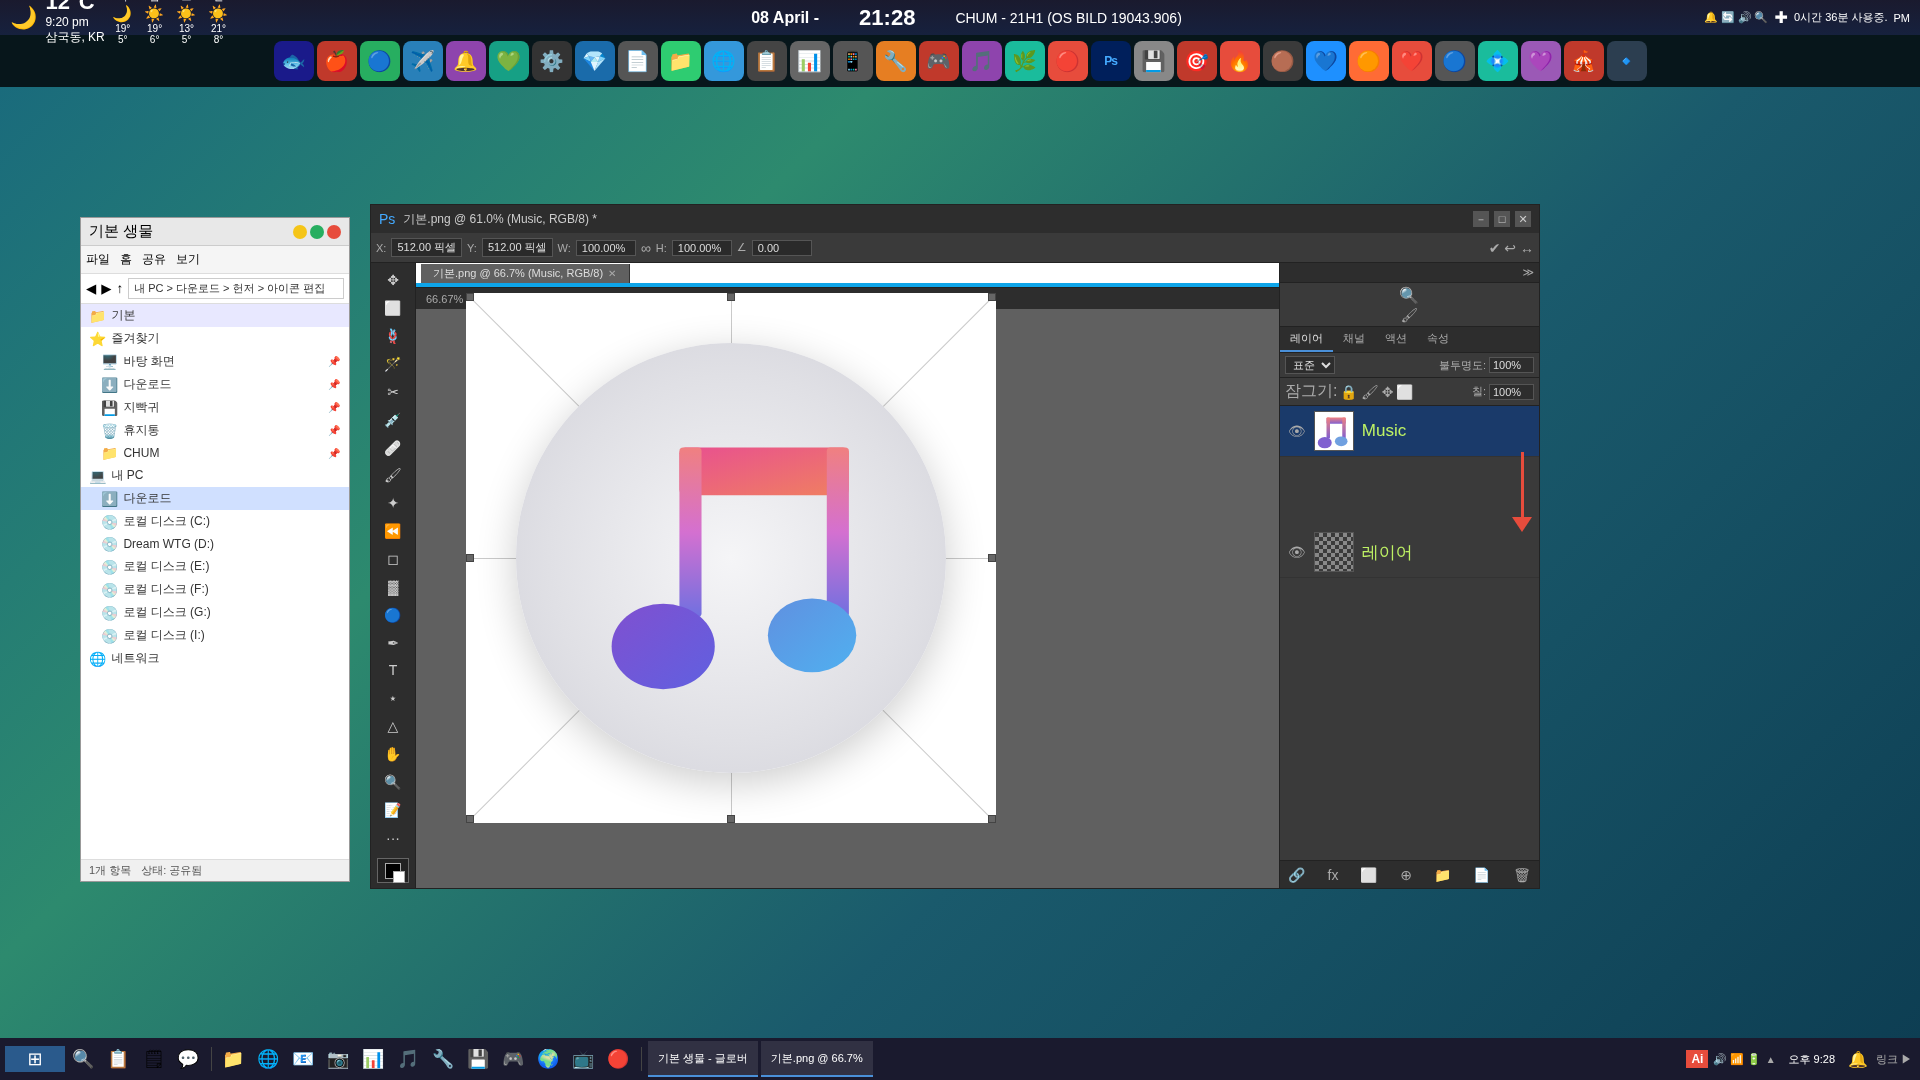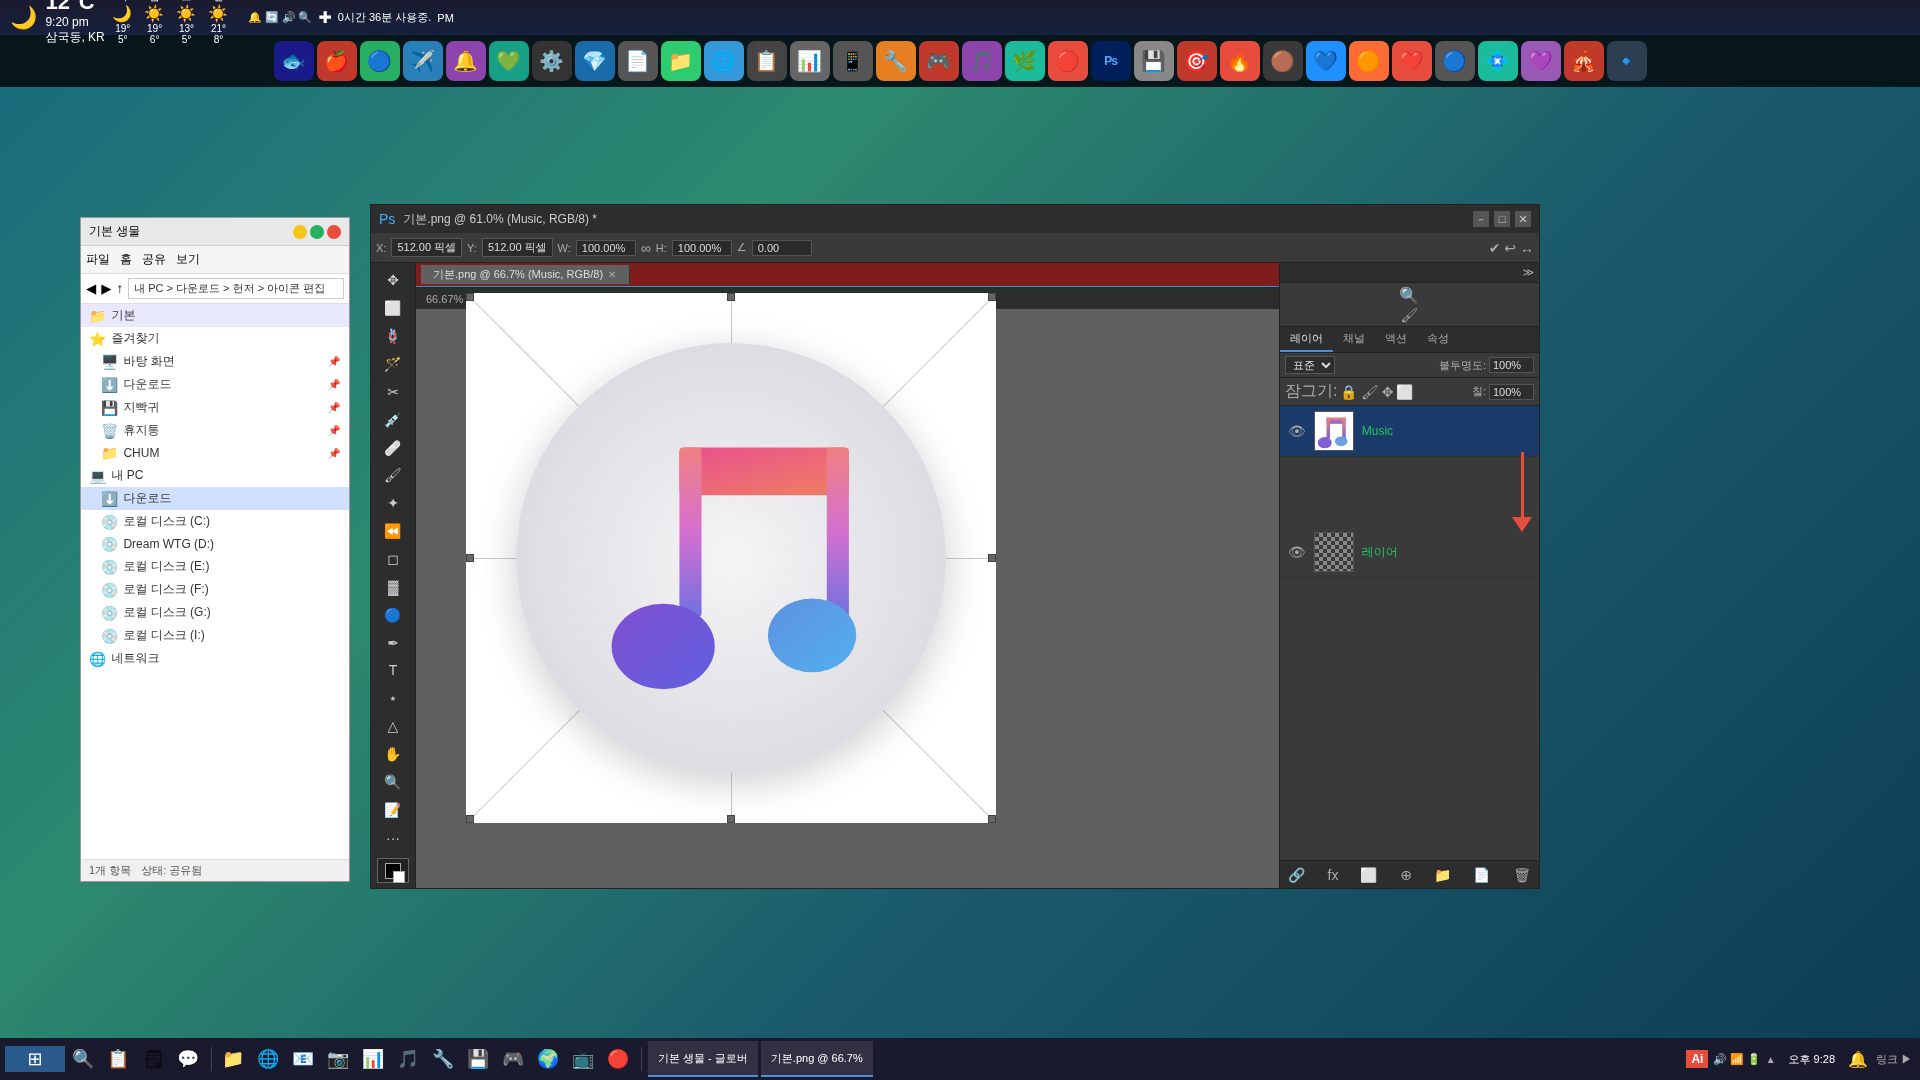--- a/index.html
+++ b/index.html
@@ -129,21 +129,21 @@
       z-index: 50;
     }
     .explorer-titlebar {
       height: 28px;
       background: #e8e8e8;
       border-bottom: 1px solid #ccc;
       display: flex;
       align-items: center;
       justify-content: space-between;
       padding: 0 8px;
-      font-size: 12px;
+      font-size: 15px;
     }
     .explorer-toolbar {
       height: 28px;
       background: #f5f5f5;
       border-bottom: 1px solid #ddd;
       display: flex;
       align-items: center;
       padding: 0 5px;
       gap: 10px;
       font-size: 12px;
@@ -282,25 +282,25 @@
       border-radius: 3px;
     }
     .ps-canvas-area {
       flex: 1;
       background: #606060;
       position: relative;
       overflow: hidden;
     }
     .ps-tab-bar {
       height: 24px;
-      background: #7f1d1d;
+      background: #ffffff;
       display: flex;
       align-items: center;
       padding: 0 5px;
-      border-bottom: 1px solid #0ea5e9;
+      border-bottom: 4px solid #0ea5e9;
     }
     .ps-tab {
       padding: 2px 12px;
       background: #505050;
       font-size: 11px;
       color: #ddd;
       cursor: pointer;
       border-right: 1px solid #333;
       display: flex;
       align-items: center;
@@ -436,21 +436,21 @@
     }
     .layer-item.selected { background: #1a3a6a; }
     .layer-thumb {
       width: 40px; height: 40px;
       background: #fff;
       border: 1px solid #555;
       display: flex; align-items: center; justify-content: center;
       font-size: 20px;
       flex-shrink: 0;
     }
-    .layer-name { font-size: 12px; color: #22c55e; }
+    .layer-name { font-size: 17px; color: #bef264; }
     .eye-btn { font-size: 14px; color: #aaa; cursor: pointer; }
     .layer-checker {
       width: 40px; height: 40px;
       background-image:
         linear-gradient(45deg, #888 25%, transparent 25%),
         linear-gradient(-45deg, #888 25%, transparent 25%),
         linear-gradient(45deg, transparent 75%, #888 75%),
         linear-gradient(-45deg, transparent 75%, #888 75%);
       background-size: 8px 8px;
       background-position: 0 0, 0 4px, 4px -4px, -4px 0px;
@@ -568,20 +568,25 @@
       </div>
       <div class="forecast-item">
         <div>일</div>
         <div class="forecast-icon">☀️</div>
         <div>21°</div>
         <div>8°</div>
       </div>
     </div>
   </div>
 
+  <div class="center-info">
+    <span class="date-text">08 April -</span>
+    <span class="time-text">21:28</span>
+    <span class="title-text">CHUM - 21H1 (OS BILD 19043.906)</span>
+  </div>
 
   <div class="right-section">
     <span>🔔 🔄 🔊 🔍</span>
     <span style="font-size:16px">✚</span>
     <span class="usage-text">0시간 36분 사용중.</span>
     <span>PM</span>
   </div>
 </div>
 
 <div class="dock-bar">

